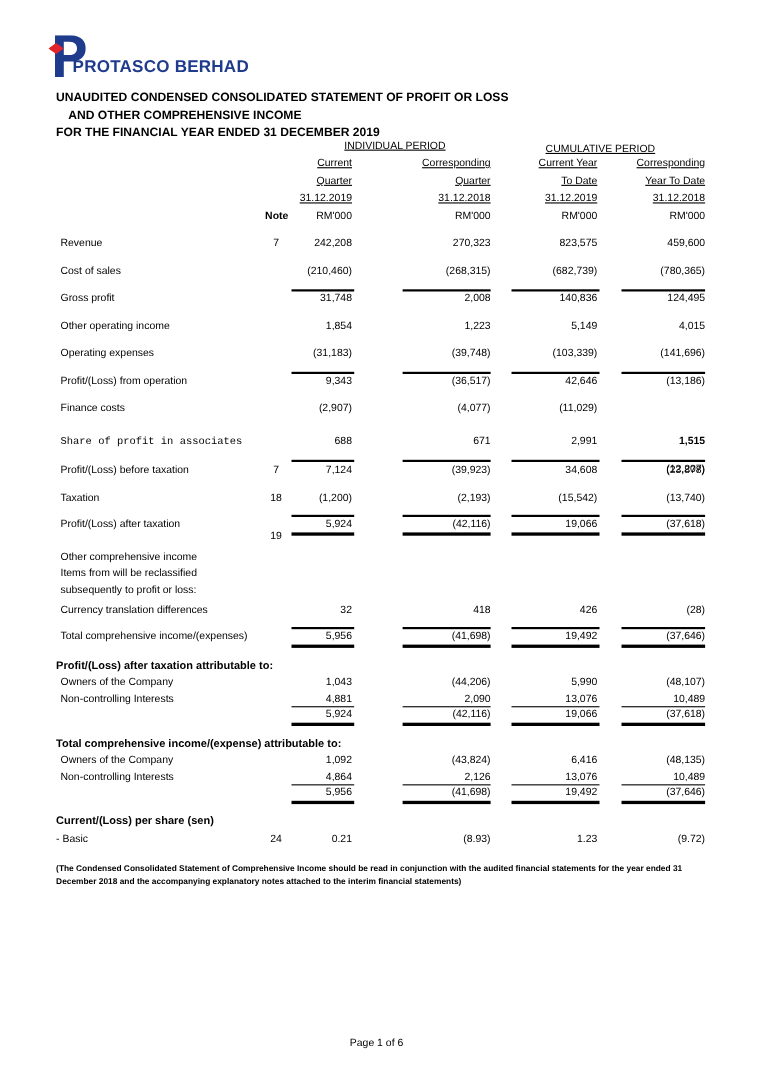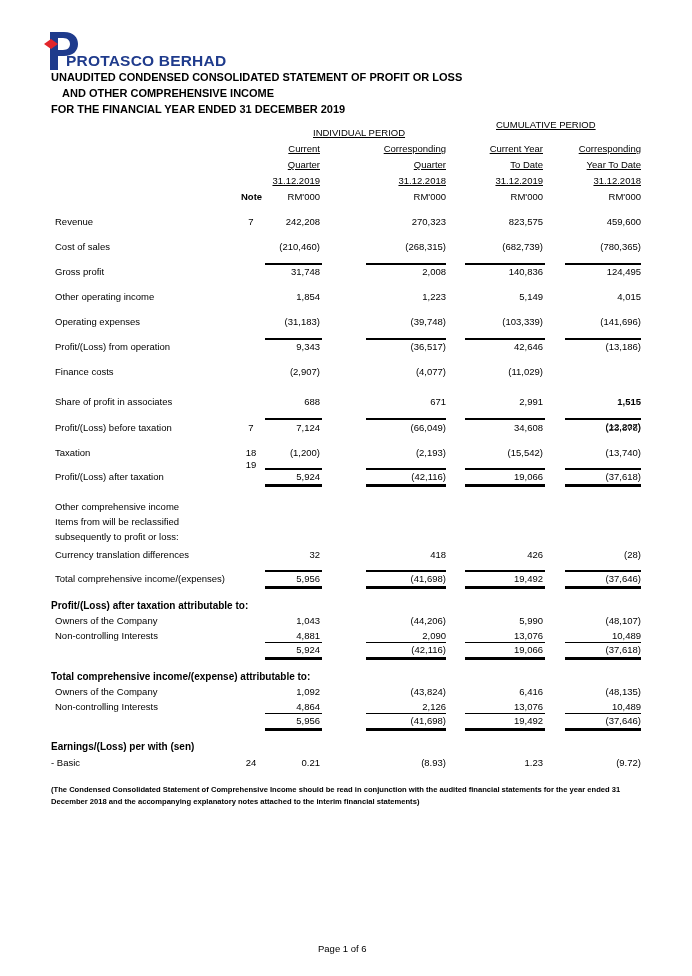--- a/index.html
+++ b/index.html
@@ -1,21 +1,21 @@
 <!DOCTYPE html>
 <html><head>
 <meta charset="utf-8">
 <style>
   html, body { margin: 0; padding: 0; background: #ffffff; }
   body { width: 692px; height: 976px; position: relative; overflow: hidden;
          font-family: "Liberation Sans", sans-serif; color: #000; }
   .abs { position: absolute; }
   .logo { left: 44px; top: 32px; width: 34px; height: 38px; }
   .company { left: 66px; top: 52px; font-size: 15.5px; font-weight: bold; color: #1f3b8c; letter-spacing: 0.2px; }
-  .title { left: 51px; font-size: 11px; font-weight: bold; white-space: nowrap; }
+  .title { left: 51px; font-size: 11px; font-weight: bold; white-space: nowrap; margin-top: 12px; }
   .hdr { font-size: 9.5px; text-align: right; white-space: nowrap; }
   .u { text-decoration: underline; }
   .row-label { left: 55px; font-size: 9.5px; white-space: nowrap; }
   .note { width: 30px; text-align: center; font-size: 9.5px; left: 236px; }
   .num { font-size: 9.5px; text-align: right; width: 90px; white-space: nowrap; }
   .c1 { left: 230px; } .c2 { left: 356px; } .c3 { left: 453px; } .c4 { left: 551px; }
   .line { height: 2px; background: #000; }
   .l1 { left: 265px; width: 57px; } .l2 { left: 366px; width: 80px; }
   .l3 { left: 465px; width: 80px; } .l4 { left: 565px; width: 76px; }
   .section { left: 51px; font-size: 10px; font-weight: bold; white-space: nowrap; }
@@ -29,21 +29,21 @@
   <path d="M6 0 H20 C30 0 34 6 34 12 C34 19 29 24 20 24 H14 V38 H6 Z M14 6 V18 H19 C24 18 26 15 26 12 C26 9 24 6 19 6 Z" fill="#1f3b8c"></path>
   <polygon points="0,12 7,7 14,12 7,17" fill="#e2252b"></polygon>
 </svg>
 <div class="abs company">PROTASCO BERHAD</div>
 
 <div class="abs title" style="top:71px;">UNAUDITED CONDENSED CONSOLIDATED STATEMENT OF PROFIT OR LOSS</div>
 <div class="abs title" style="top:87px; left:62px;">AND OTHER COMPREHENSIVE INCOME</div>
 <div class="abs title" style="top:103px;">FOR THE FINANCIAL YEAR ENDED 31 DECEMBER 2019</div>
 
 <div class="abs hdr u" style="left:313px; top:127px;">INDIVIDUAL PERIOD</div>
-<div class="abs hdr u" style="left:496px; top:119px;">CUMULATIVE PERIOD</div>
+<div class="abs hdr u" style="left:496px; top:130px;">CUMULATIVE PERIOD</div>
 
 <div class="abs hdr u num c1" style="top:143px;">Current</div>
 <div class="abs hdr u num c2" style="top:143px;">Corresponding</div>
 <div class="abs hdr u num c3" style="top:143px;">Current Year</div>
 <div class="abs hdr u num c4" style="top:143px;">Corresponding</div>
 
 <div class="abs hdr u num c1" style="top:159px;">Quarter</div>
 <div class="abs hdr u num c2" style="top:159px;">Quarter</div>
 <div class="abs hdr u num c3" style="top:159px;">To Date</div>
 <div class="abs hdr u num c4" style="top:159px;">Year To Date</div>
@@ -105,52 +105,52 @@
 <div class="abs num c2" style="top:341px;">(36,517)</div>
 <div class="abs num c3" style="top:341px;">42,646</div>
 <div class="abs num c4" style="top:341px;">(13,186)</div>
 
 <div class="abs row-label" style="top:366px;">Finance costs</div>
 <div class="abs num c1" style="top:366px;">(2,907)</div>
 <div class="abs num c2" style="top:366px;">(4,077)</div>
 <div class="abs num c3" style="top:366px;">(11,029)</div>
 <div class="abs num c4" style="top:378px;margin-top:43px;">(12,207)</div>
 
-<div class="abs row-label" style="top:396px;">Share of profit in associates</div>
+<div class="abs row-label" style="top:396px;font-family:Liberation Mono, monospace;">Share of profit in associates</div>
 <div class="abs num c1" style="top:396px;">688</div>
 <div class="abs num c2" style="top:396px;">671</div>
 <div class="abs num c3" style="top:396px;">2,991</div>
 <div class="abs num c4" style="top:396px;font-weight:bold;">1,515</div>
 
 <div class="abs line l1" style="top:418px;"></div>
 <div class="abs line l2" style="top:418px;"></div>
 <div class="abs line l3" style="top:418px;"></div>
 <div class="abs line l4" style="top:418px;"></div>
 
 <div class="abs row-label" style="top:422px;">Profit/(Loss) before taxation</div>
 <div class="abs note" style="top:422px;">7</div>
 <div class="abs num c1" style="top:422px;">7,124</div>
-<div class="abs num c2" style="top:422px;">(66,049)</div>
+<div class="abs num c2" style="top:422px;">(39,923)</div>
 <div class="abs num c3" style="top:422px;">34,608</div>
 <div class="abs num c4" style="top:422px;">(23,878)</div>
 
 <div class="abs row-label" style="top:447px;">Taxation</div>
 <div class="abs note" style="top:447px;">18</div>
 <div class="abs num c1" style="top:447px;">(1,200)</div>
 <div class="abs num c2" style="top:447px;">(2,193)</div>
 <div class="abs num c3" style="top:447px;">(15,542)</div>
 <div class="abs num c4" style="top:447px;">(13,740)</div>
 
 <div class="abs line l1" style="top:468px;"></div>
 <div class="abs line l2" style="top:468px;"></div>
 <div class="abs line l3" style="top:468px;"></div>
 <div class="abs line l4" style="top:468px;"></div>
 
 <div class="abs row-label" style="top:471px;">Profit/(Loss) after taxation</div>
-<div class="abs note" style="top:459px;">19</div>
+<div class="abs note" style="top:482px;">19</div>
 <div class="abs num c1" style="top:471px;">5,924</div>
 <div class="abs num c2" style="top:471px;">(42,116)</div>
 <div class="abs num c3" style="top:471px;">19,066</div>
 <div class="abs num c4" style="top:471px;">(37,618)</div>
 
 <div class="abs line l1" style="top:484px; height:3px;"></div>
 <div class="abs line l2" style="top:484px; height:3px;"></div>
 <div class="abs line l3" style="top:484px; height:3px;"></div>
 <div class="abs line l4" style="top:484px; height:3px;"></div>
 
@@ -231,21 +231,21 @@
 <div class="abs num c1" style="top:715px;">5,956</div>
 <div class="abs num c2" style="top:715px;">(41,698)</div>
 <div class="abs num c3" style="top:715px;">19,492</div>
 <div class="abs num c4" style="top:715px;">(37,646)</div>
 
 <div class="abs line l1" style="top:728px; height:3px;"></div>
 <div class="abs line l2" style="top:728px; height:3px;"></div>
 <div class="abs line l3" style="top:728px; height:3px;"></div>
 <div class="abs line l4" style="top:728px; height:3px;"></div>
 
-<div class="abs section" style="top:741px;">Earnings/(Loss) per with (sen)</div>
+<div class="abs section" style="top:741px;">Current/(Loss) per share (sen)</div>
 <div class="abs row-label" style="top:757px; left:51px;">- Basic</div>
 <div class="abs note" style="top:757px;">24</div>
 <div class="abs num c1" style="top:757px;">0.21</div>
 <div class="abs num c2" style="top:757px;">(8.93)</div>
 <div class="abs num c3" style="top:757px;">1.23</div>
 <div class="abs num c4" style="top:757px;">(9.72)</div>
 
 <div class="abs disclaimer">(The Condensed Consolidated Statement of Comprehensive Income should be read in conjunction with the audited financial statements for the year ended 31 December 2018 and the accompanying explanatory notes attached to the interim financial statements)</div>
 
 <div class="abs footer">Page 1 of 6</div>

